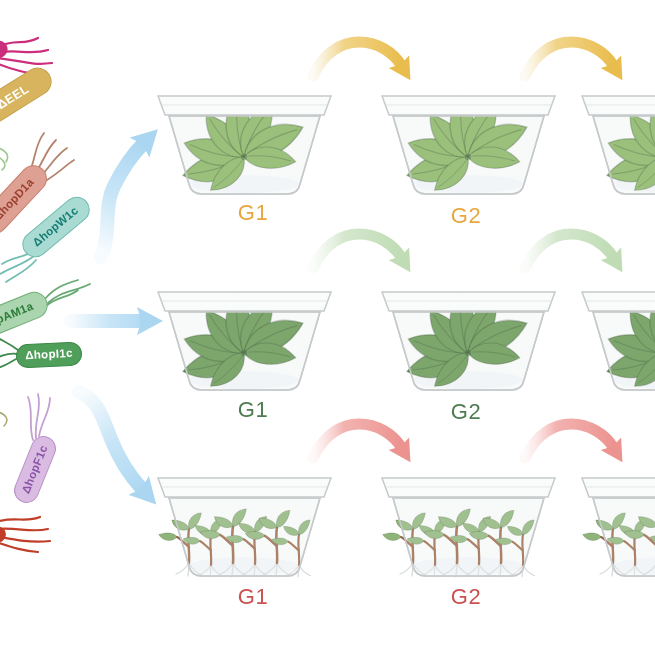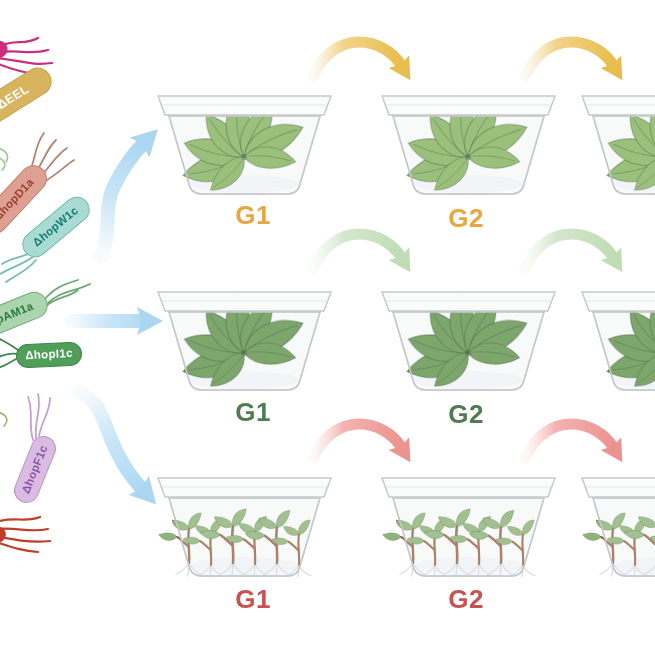--- a/index.html
+++ b/index.html
@@ -8,21 +8,21 @@
     overflow:hidden;font-family:"Liberation Sans","DejaVu Sans",sans-serif;
   }
   .figure-svg{position:absolute;left:0;top:0;}
   .capsule{
     position:absolute;display:flex;align-items:center;justify-content:center;
     border-radius:999px;font-weight:bold;white-space:nowrap;line-height:1;
     box-sizing:border-box;letter-spacing:.3px;
   }
   .gen{
     position:absolute;transform:translateX(-50%);
-    font-weight:bold;font-size:26px;letter-spacing:.5px;
+    font-weight:normal;font-size:22px;letter-spacing:.5px;
   }
   .stem{stroke:#9b6b4c;stroke-width:2.4;fill:none;stroke-linecap:round;}
   .root{stroke:#d7dadb;stroke-width:1.3;fill:none;stroke-linecap:round;}
   .flag{fill:none;stroke-linecap:round;}
 </style>
 </head>
 <body>
 
 <div class="canvas">
 

